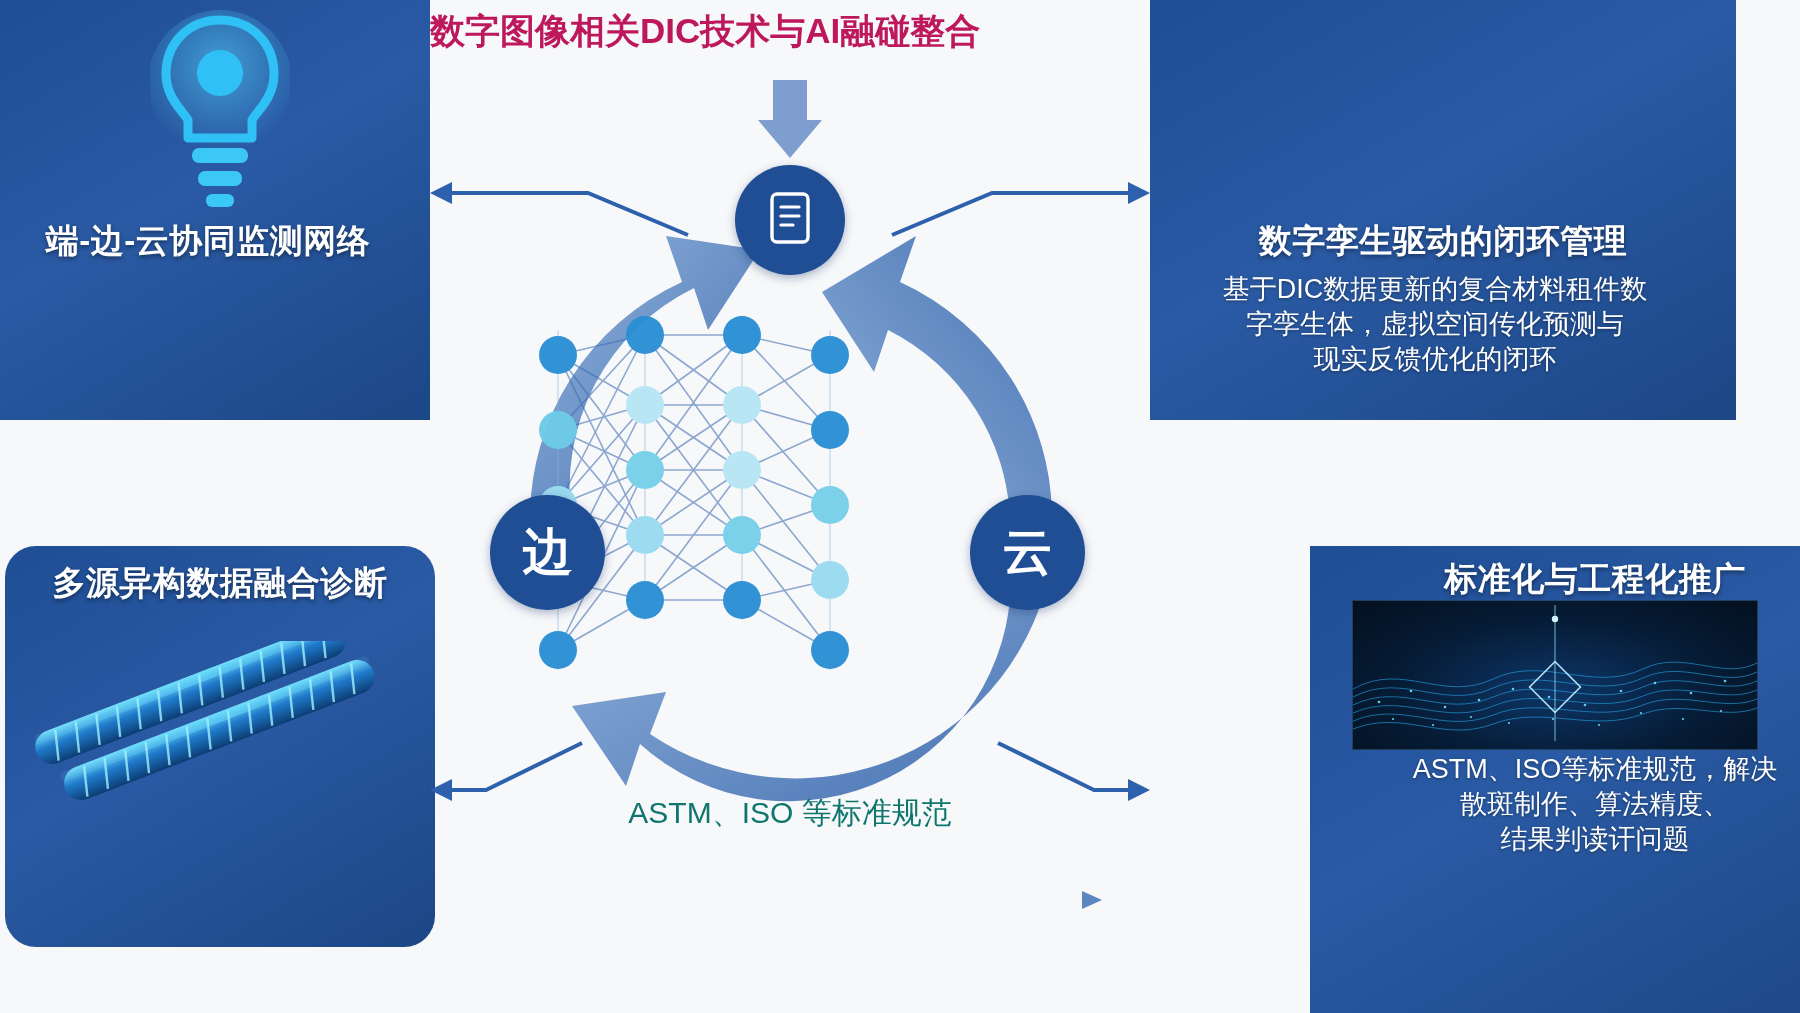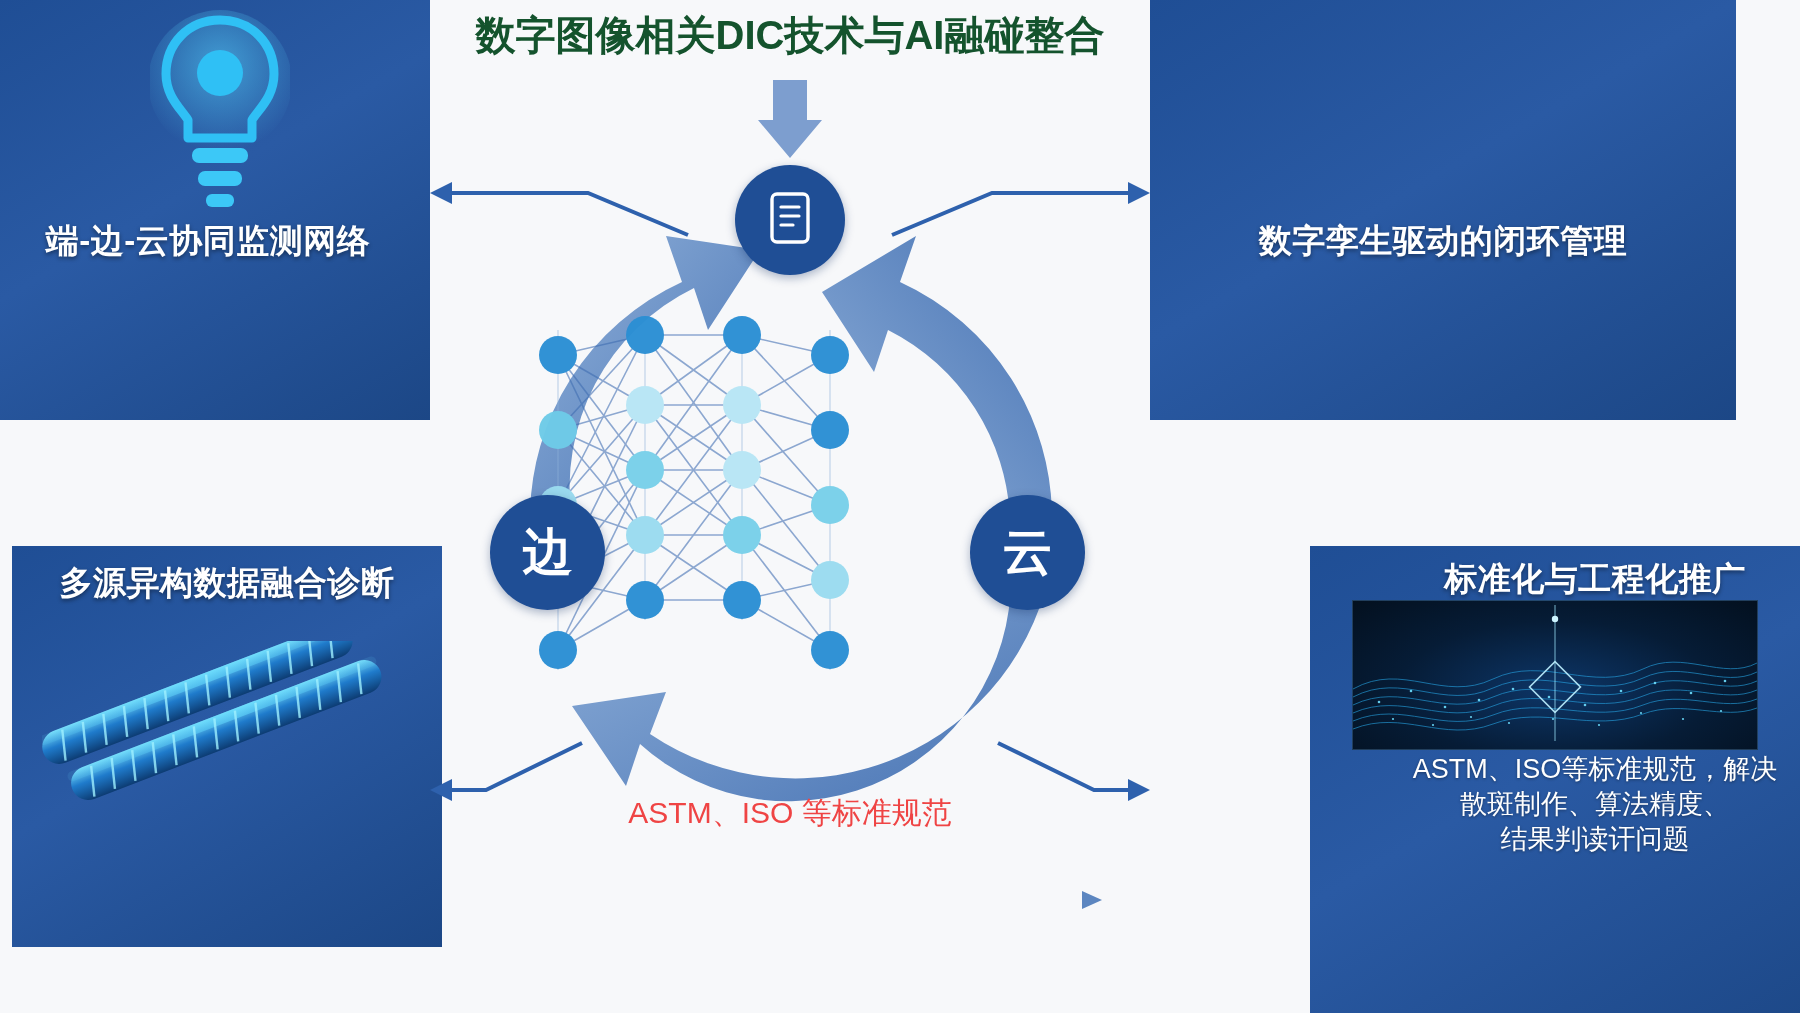--- a/index.html
+++ b/index.html
@@ -15,21 +15,21 @@
   
   .panel{
     position:absolute;
     background:linear-gradient(150deg,#1f4e95 0%,#2a5aa4 45%,#1c4786 100%);
     color:#ffffff;
     box-shadow:0 0 0 1px rgba(255,255,255,.06);
     overflow:hidden;
   }
   .panel-tl{left:0;top:0;width:430px;height:420px;}
   .panel-tr{left:1150px;top:0;width:586px;height:420px;}
-  .panel-bl{left:12px;top:546px;width:430px;height:401px;}
+  .panel-bl{left:5px;top:546px;width:430px;height:401px;border-radius:31px;}
   .panel-br{left:1310px;top:546px;width:570px;height:467px;}
 
   .p-title{
     font-weight:bold;
     font-size:33px;
     letter-spacing:.5px;
     text-align:center;
     text-shadow:0 2px 4px rgba(0,0,0,.45);
     line-height:1.15;
   }
@@ -64,43 +64,42 @@
     background:radial-gradient(ellipse at 50% 60%, #0d3668 0%, #061c36 55%, #03101f 100%);
     border:1px solid rgba(120,190,255,.25);
     overflow:hidden;
   }
 
   
   .center{position:absolute;left:430px;top:0;width:720px;height:1013px;}
 
   .main-title{
     position:absolute;left:0;right:0;top:8px;
-    text-align:center;
     font-weight:bold;
-    font-size:40px;
-    color:#14532d;
+    font-size:35px;
+    color:#be185d;
     letter-spacing:0px;
     white-space:nowrap;
   }
 
   .node-circle{
     position:absolute;
     border-radius:50%;
     background:#1f4e95;
     box-shadow:0 3px 10px rgba(20,50,100,.35);
     display:flex;align-items:center;justify-content:center;
     color:#ffffff;font-weight:bold;
   }
   #node-top{left:305px;top:165px;width:110px;height:110px;}
   #node-left{left:60px;top:495px;width:115px;height:115px;font-size:50px;}
   #node-right{left:540px;top:495px;width:115px;height:115px;font-size:50px;}
 
   .bottom-label{
     position:absolute;left:0;right:0;top:793px;
-    text-align:center;font-size:30px;color:#ef4444;
+    text-align:center;font-size:30px;color:#0f766e;
   }
 </style>
 </head>
 <body>
 
 <div id="stage">
 
   <div class="panel panel-tl">
     <div class="bulb-wrap">
       <svg width="140" height="205" viewBox="0 0 140 205">
@@ -117,20 +116,23 @@
         <rect x="48" y="161" width="44" height="15" rx="7" fill="#3cc8f7"></rect>
         <rect x="56" y="184" width="28" height="13" rx="6" fill="#3cc8f7"></rect>
       </svg>
     </div>
     <div class="p-title">端-边-云协同监测网络</div>
   </div>
 
   <div class="panel panel-tr">
 
     <div class="p-title">数字孪生驱动的闭环管理</div>
+    <div class="p-body">基于DIC数据更新的复合材料租件数
+字孪生体，虚拟空间传化预测与
+现实反馈优化的闭环</div>
   </div>
 
   <div class="panel panel-bl">
     <div class="p-title" style="top:18px">多源异构数据融合诊断</div>
     <div class="rebar-wrap">
       <svg width="380" height="180" viewBox="0 0 380 180">
         <defs>
           <linearGradient id="barG" x1="0" y1="0" x2="0" y2="1">
             <stop offset="0%" stop-color="#7fe6ff" stop-opacity=".95"></stop>
             <stop offset="45%" stop-color="#1e7fd0" stop-opacity=".9"></stop>

